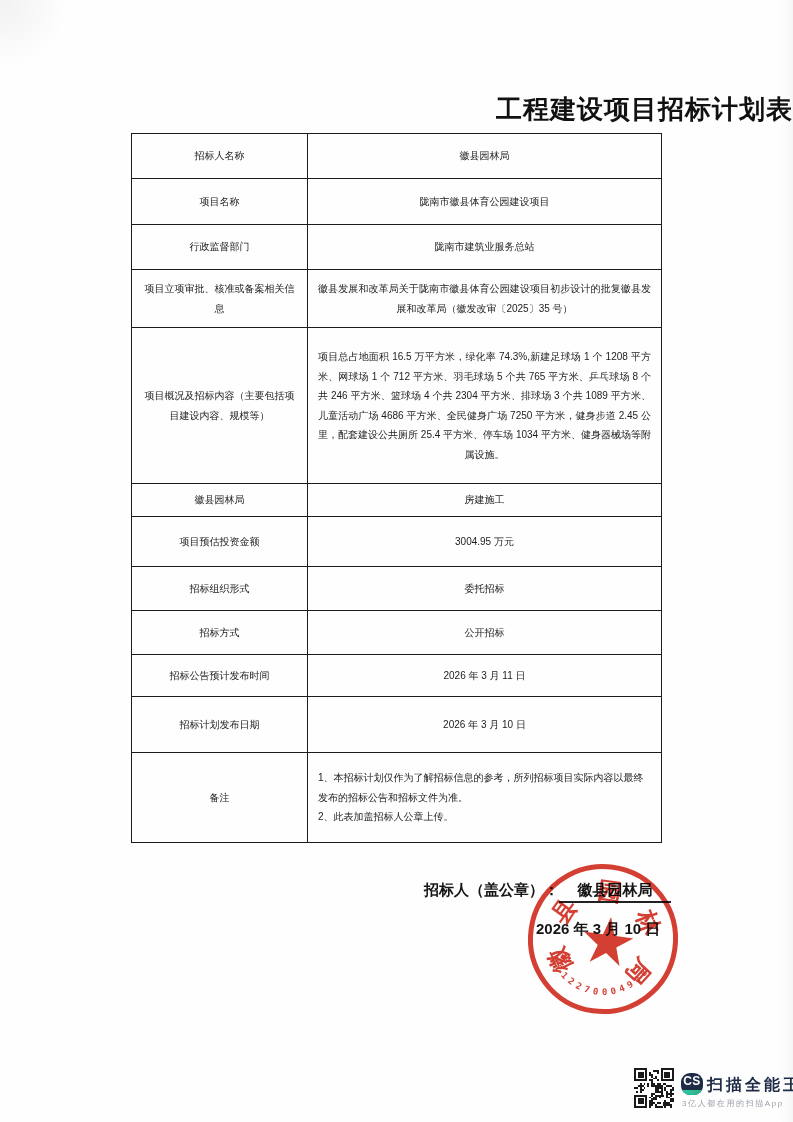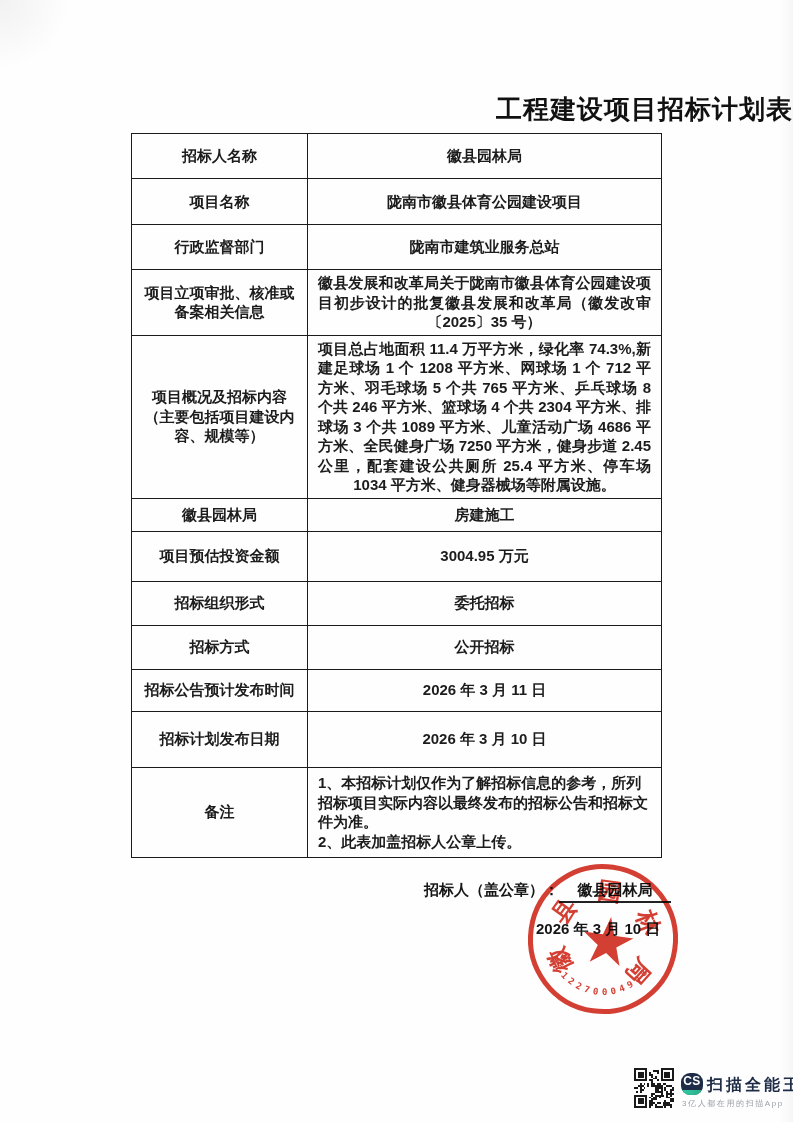--- a/index.html
+++ b/index.html
@@ -26,21 +26,21 @@
   }
 
   table.tender-table {
     position:absolute; top:133px; left:131px;
     width:531px;
     border-collapse:collapse;
     table-layout:fixed;
   }
   table.tender-table td {
     border:1.6px solid #1b1b1b;
-    font-size:15px; font-weight:700;
+    font-size:10px; font-weight:400;
     line-height:19.5px;
     vertical-align:middle;
     color:#1c1c1c;
   }
   td.label-cell { width:176px; text-align:center; padding:3px 8px; }
   td.value-cell { text-align:center; padding:3px 10px; }
   td.value-cell.long { text-align:justify; text-align-last:center; }
   td.value-cell.notes { text-align:left; text-align-last:left; white-space:pre-line; }
 
   tr.r1  td { height:45px; }
@@ -153,21 +153,21 @@
       <tr class="r3">
         <td class="label-cell">行政监督部门</td>
         <td class="value-cell">陇南市建筑业服务总站</td>
       </tr>
       <tr class="r4">
         <td class="label-cell">项目立项审批、核准或备案相关信息</td>
         <td class="value-cell long">徽县发展和改革局关于陇南市徽县体育公园建设项目初步设计的批复徽县发展和改革局（徽发改审〔2025〕35 号）</td>
       </tr>
       <tr class="r5">
         <td class="label-cell">项目概况及招标内容（主要包括项目建设内容、规模等）</td>
-        <td class="value-cell long">项目总占地面积 11.4 万平方米，绿化率 74.3%,新建足球场 1 个 1208 平方米、网球场 1 个 712 平方米、羽毛球场 5 个共 765 平方米、乒乓球场 8 个共 246 平方米、篮球场 4 个共 2304 平方米、排球场 3 个共 1089 平方米、儿童活动广场 4686 平方米、全民健身广场 7250 平方米，健身步道 2.45 公里，配套建设公共厕所 25.4 平方米、停车场 1034 平方米、健身器械场等附属设施。</td>
+        <td class="value-cell long">项目总占地面积 16.5 万平方米，绿化率 74.3%,新建足球场 1 个 1208 平方米、网球场 1 个 712 平方米、羽毛球场 5 个共 765 平方米、乒乓球场 8 个共 246 平方米、篮球场 4 个共 2304 平方米、排球场 3 个共 1089 平方米、儿童活动广场 4686 平方米、全民健身广场 7250 平方米，健身步道 2.45 公里，配套建设公共厕所 25.4 平方米、停车场 1034 平方米、健身器械场等附属设施。</td>
       </tr>
       <tr class="r6">
         <td class="label-cell">徽县园林局</td>
         <td class="value-cell">房建施工</td>
       </tr>
       <tr class="r7">
         <td class="label-cell">项目预估投资金额</td>
         <td class="value-cell">3004.95 万元</td>
       </tr>
       <tr class="r8">

